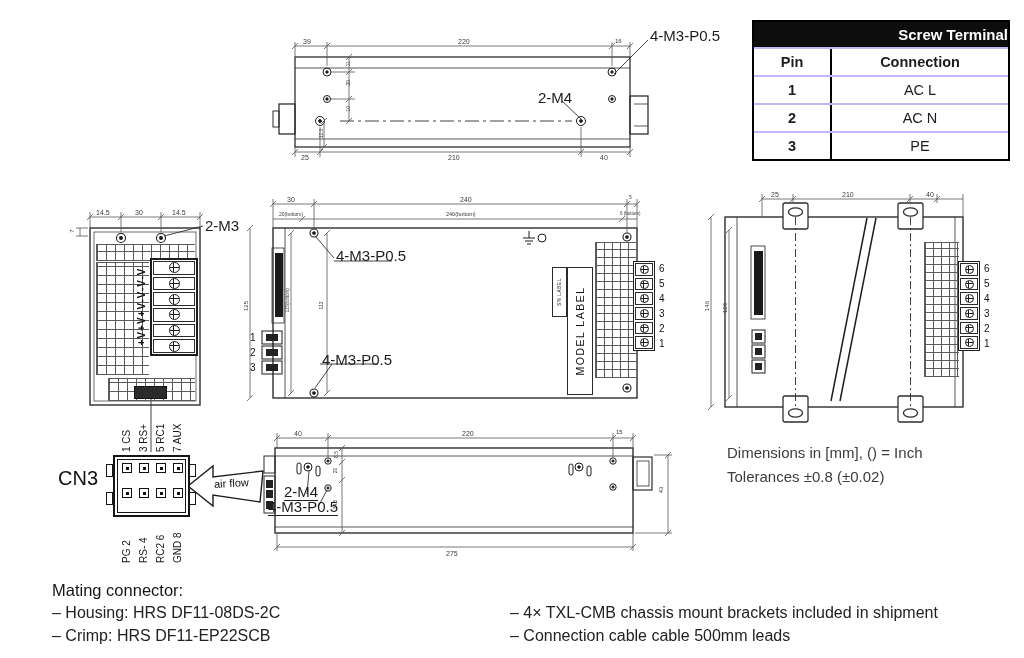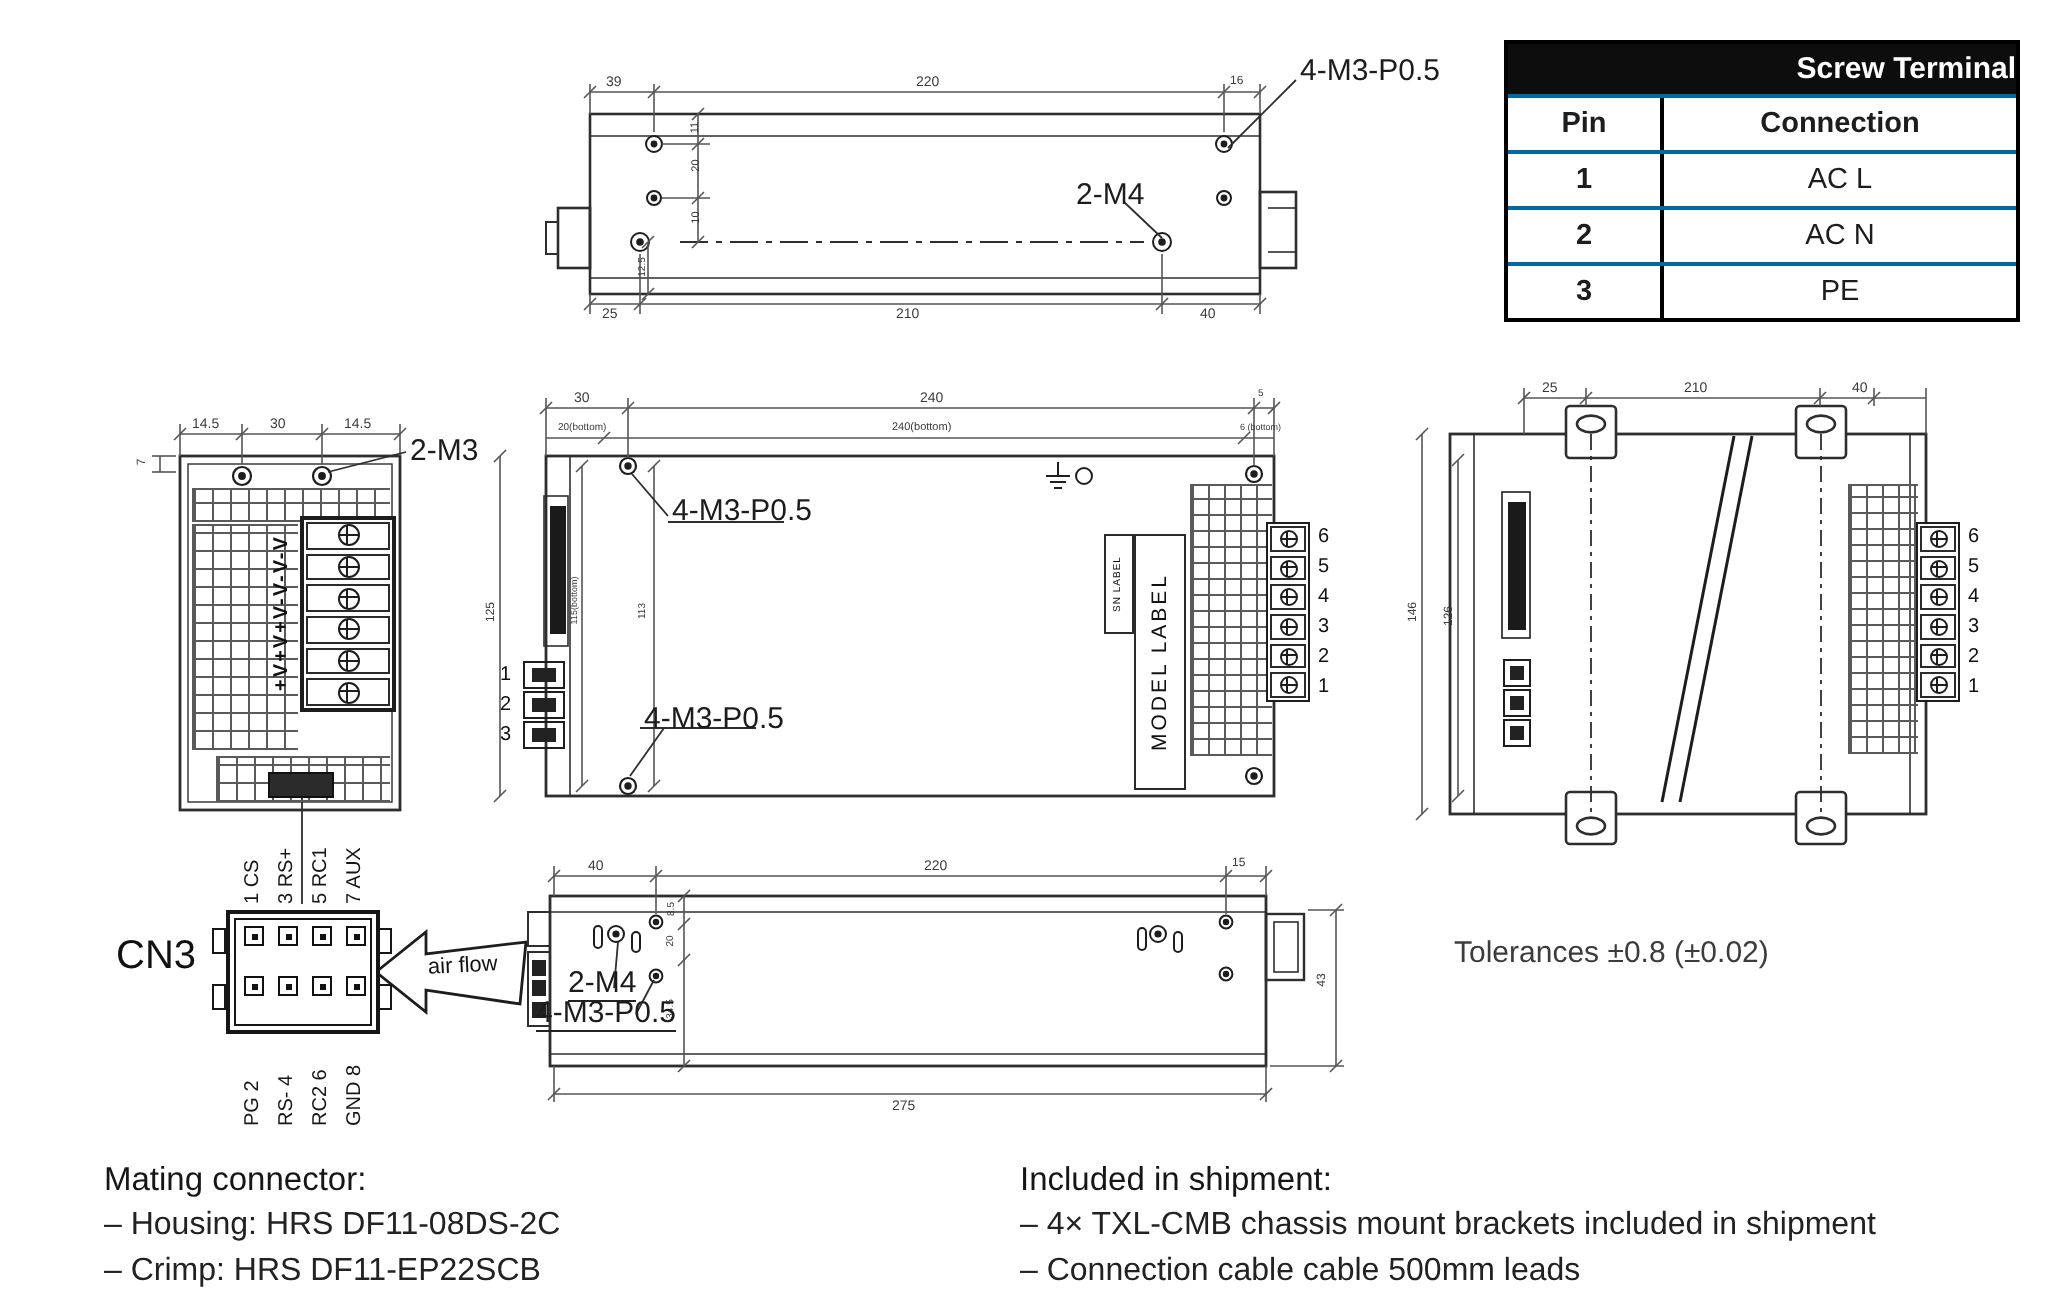--- a/index.html
+++ b/index.html
@@ -39,21 +39,21 @@
        display:flex;align-items:center;justify-content:center;background:#fff;}
   .pin::after{content:"";width:3px;height:3px;background:#111;}
   .pinlabel{position:absolute;width:44px;font-size:10px;color:#161616;white-space:nowrap;
             transform:rotate(-90deg);transform-origin:center;text-align:left;line-height:1;}
   
   .lblbox{position:absolute;border:1px solid #2a2a2a;background:#fff;box-sizing:border-box;}
   .vtext{position:absolute;white-space:nowrap;transform:rotate(-90deg);transform-origin:center;color:#111;}
   
   .st{position:absolute;left:752px;top:20px;width:258px;border:2px solid #000;background:#fff;box-sizing:border-box;}
   .st-title{height:25px;line-height:25px;background:#0d0d0d;color:#fff;font-weight:bold;font-size:15px;text-align:right;}
-  .st-row{display:flex;border-top:2px solid #0369a1;}
+  .st-row{display:flex;border-top:2px solid #c4b5fd;}
   .st-c1{width:78px;border-right:2px solid #000;text-align:center;padding:5px 0;font-size:14.5px;box-sizing:border-box;}
   .st-c2{flex:1;text-align:center;padding:5px 0;font-size:14.5px;}
   .bold{font-weight:bold;}
   
   .blocktitle{position:absolute;font-weight:normal;font-size:16.5px;color:#161616;white-space:nowrap;}
   .blockitem{position:absolute;font-size:16px;color:#222;white-space:nowrap;}
   .note{position:absolute;font-size:15px;color:#3c3c3c;white-space:nowrap;}
   .cn3label{position:absolute;left:58px;top:467px;font-size:20px;color:#111;}
   .airflow{position:absolute;left:214px;top:477px;font-size:11px;color:#111;transform:rotate(-3deg);white-space:nowrap;}
   .acpin{position:absolute;font-size:10px;color:#111;line-height:1;}
@@ -500,33 +500,33 @@
   </div>
   <div class="numcol" style="left:984px;top:261px;height:90px;">
     <div>6</div>
     <div>5</div>
     <div>4</div>
     <div>3</div>
     <div>2</div>
     <div>1</div>
   </div>
 
+  <div class="note" style="left:727px;top:444px;">Dimensions in [mm], () = Inch</div>
   <div class="note" style="left:727px;top:468px;">Tolerances  ±0.8 (±0.02)</div>
 
   <div class="dim" style="left:294px;top:430px;">40</div>
   <div class="dim" style="left:462px;top:430px;">220</div>
   <div class="dim f6" style="left:616px;top:429px;">15</div>
   <div class="dim f5 rot" style="left:333px;top:452px;">8.5</div>
   <div class="dim f5 rot" style="left:333px;top:468px;">20</div>
   <div class="dim f5 rot" style="left:331px;top:502px;">34.5</div>
   <div class="dim" style="left:446px;top:550px;">275</div>
   <div class="dim f6 rot" style="left:658px;top:487px;">43</div>
   <div class="callout u" style="left:284px;top:484px;">2-M4</div>
   <div class="callout u" style="left:268px;top:499px;">4-M3-P0.5</div>
 
   <div class="blocktitle" style="left:52px;top:581px;">Mating connector:</div>
   <div class="blockitem" style="left:52px;top:604px;">– Housing: HRS DF11-08DS-2C</div>
   <div class="blockitem" style="left:52px;top:627px;">– Crimp: HRS DF11-EP22SCB</div>
-  <div class="blocktitle" style="left:510px;top:581px;">Included in shipment:</div>
   <div class="blockitem" style="left:510px;top:604px;">– 4× TXL-CMB chassis mount brackets included in shipment</div>
   <div class="blockitem" style="left:510px;top:627px;">– Connection cable cable 500mm leads</div>
 
 </div>
 
 </body></html>

